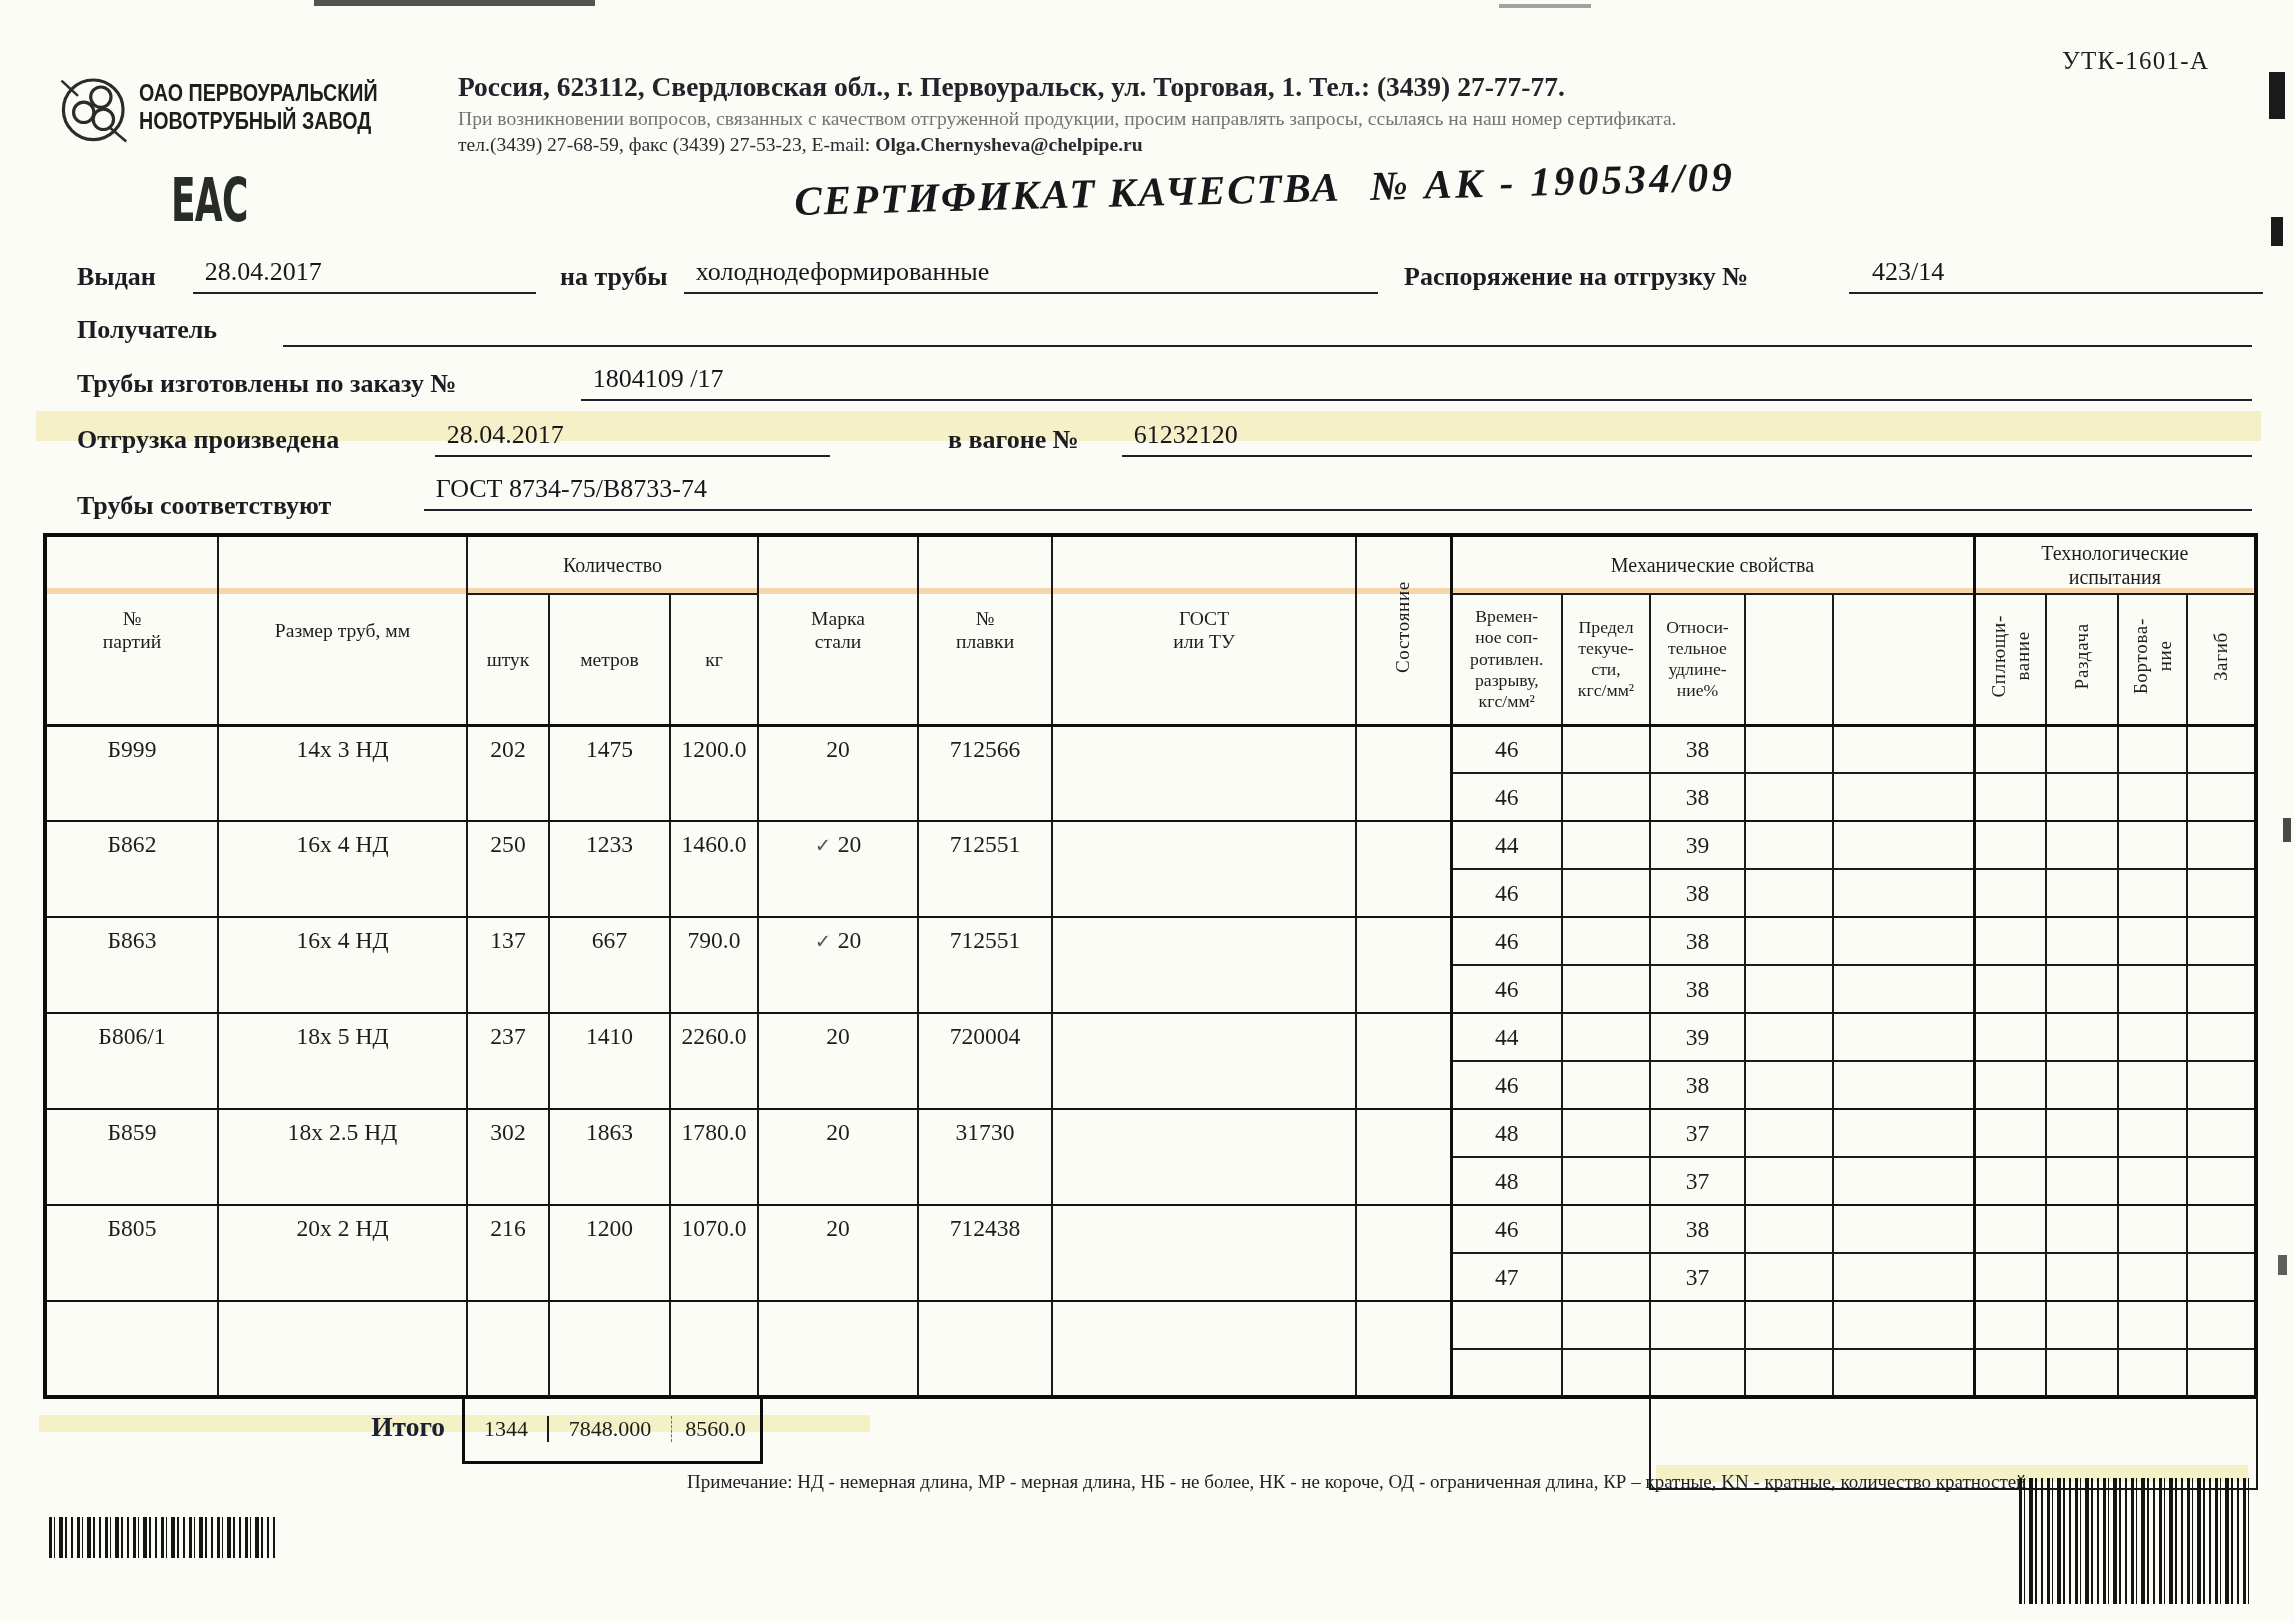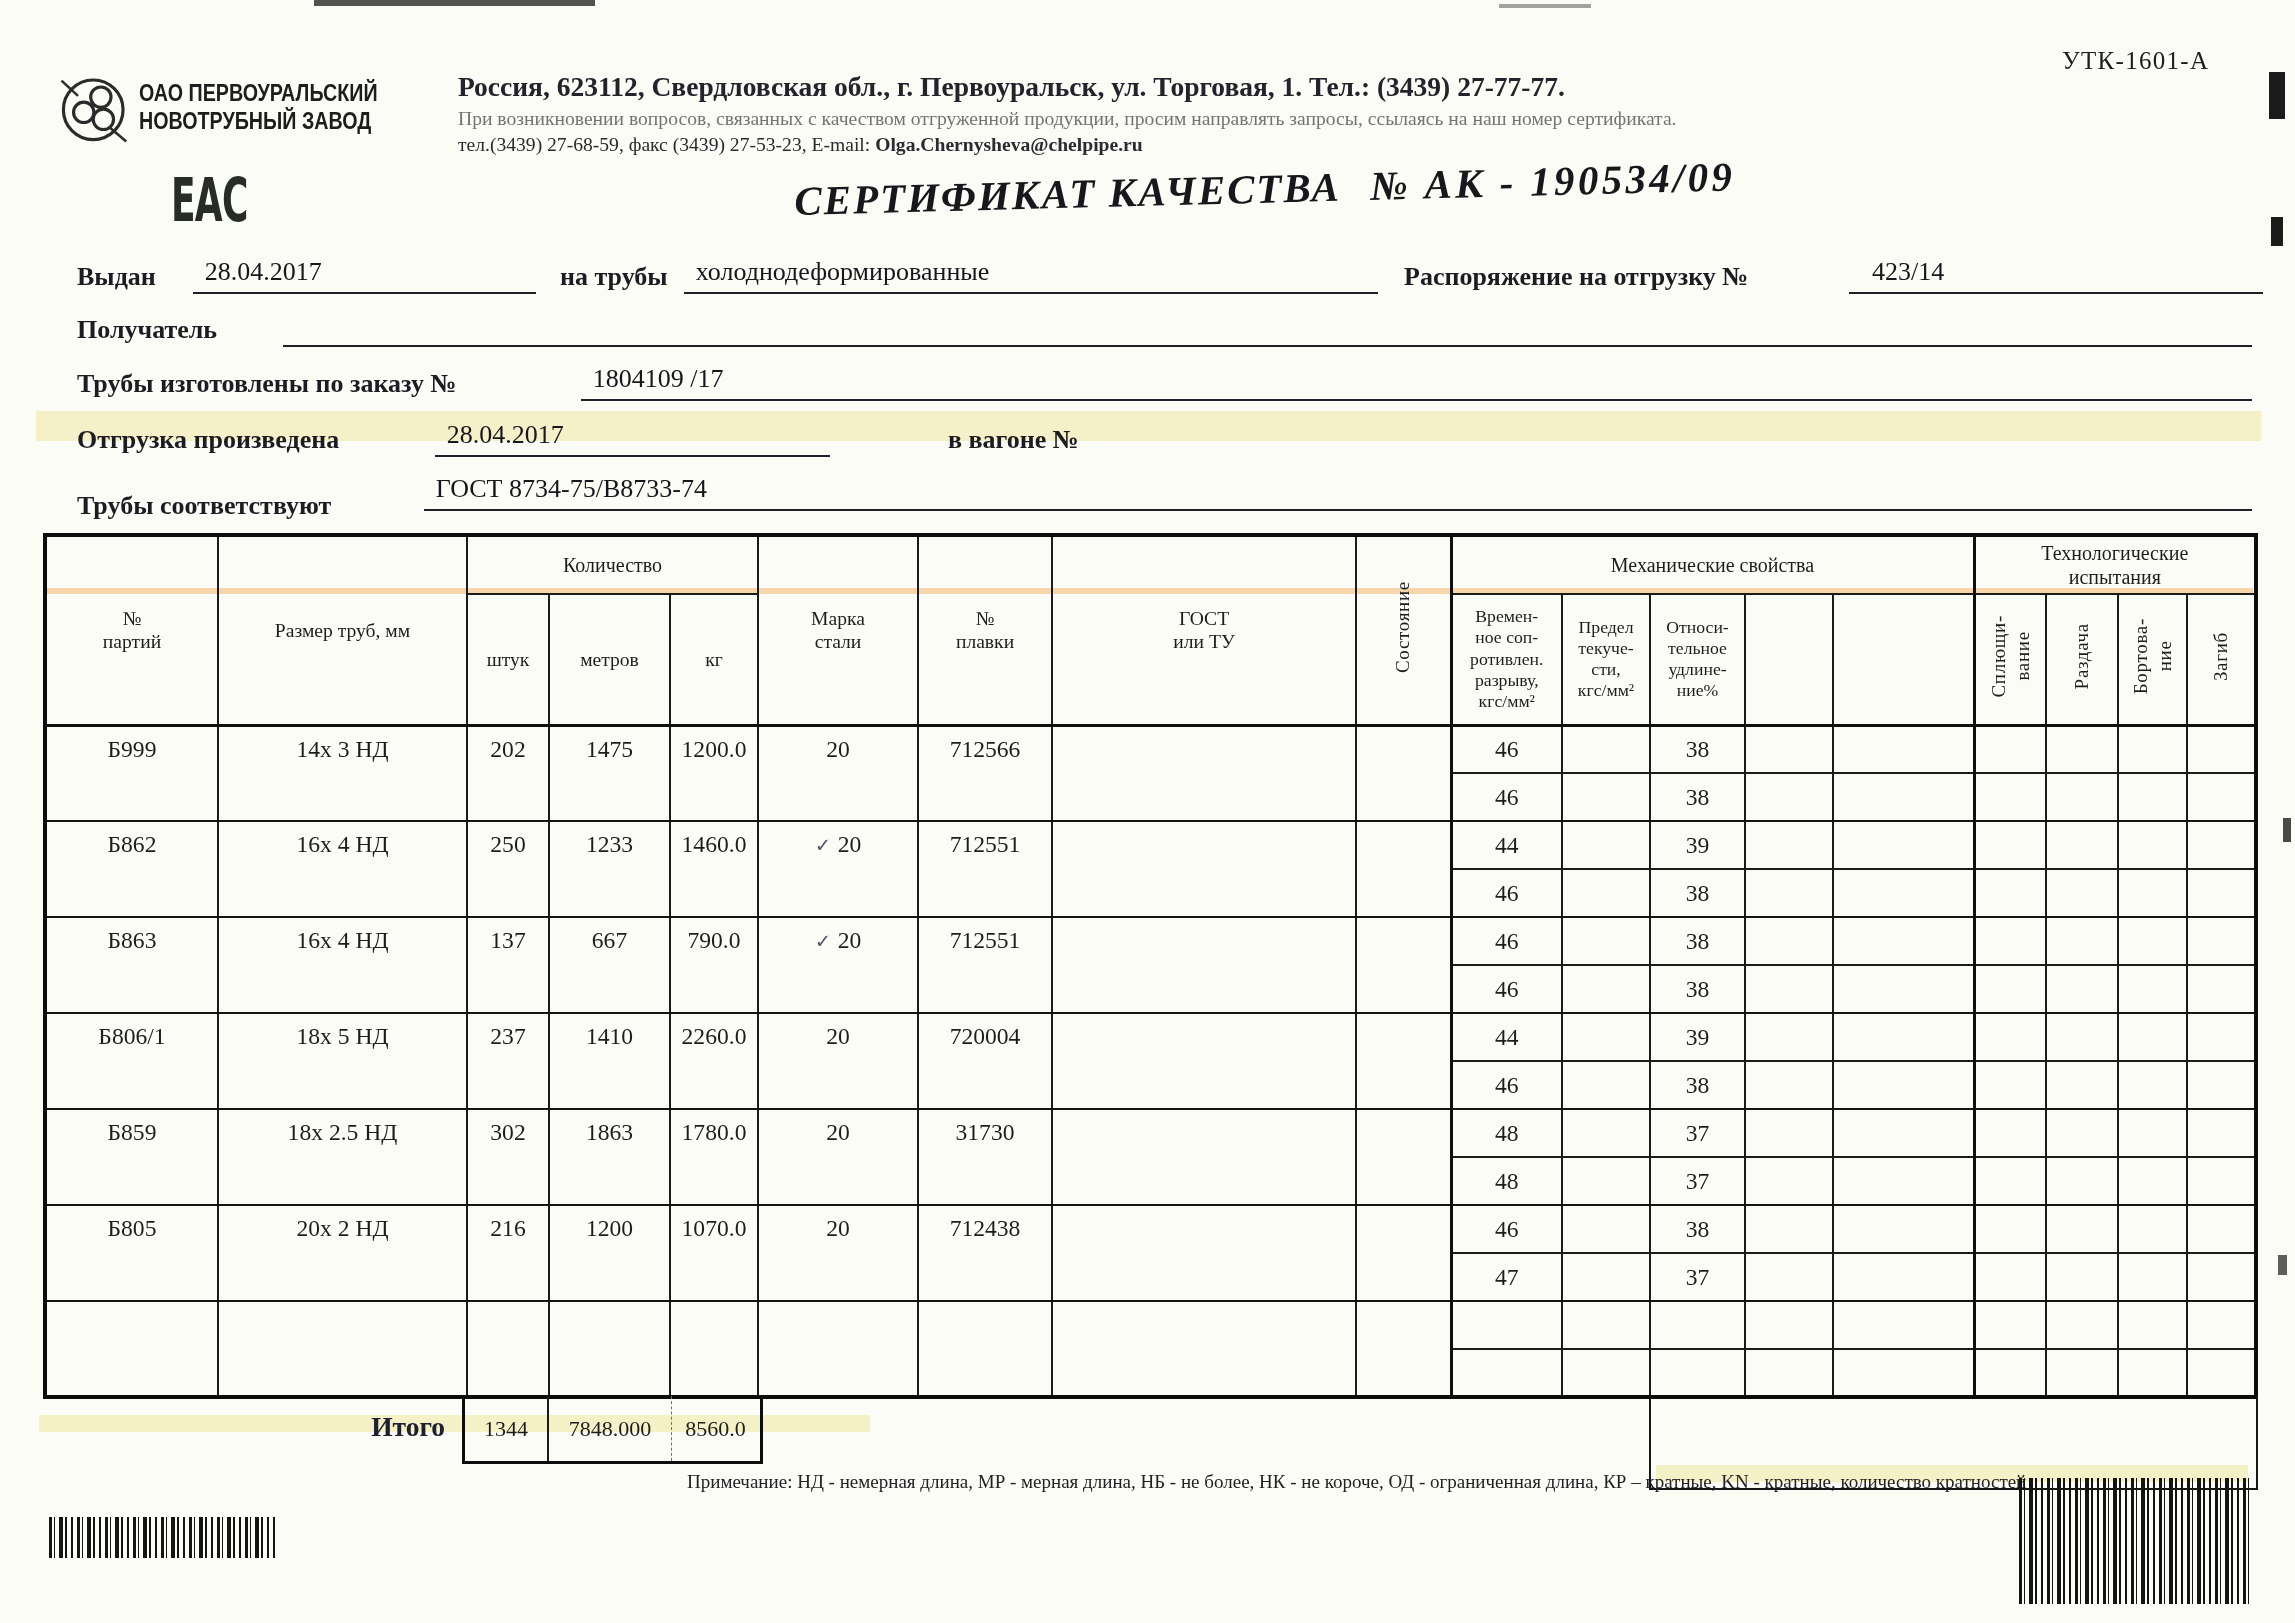--- a/index.html
+++ b/index.html
@@ -68,21 +68,21 @@
   .vert {
     display:inline-block; writing-mode:vertical-rl; transform:rotate(180deg);
     font-size:19px; letter-spacing:0.7px; line-height:1.25; white-space:pre-line;
   }
   .tick { color:#5a5a66; font-size:19.6px; padding-right:6.5px; }
   
   .total-label { position:absolute; left:209px; top:1411px; width:236px; text-align:right;
     font-size:27.5px; font-weight:bold; color:#1c2030; }
   .total-box {
     position:absolute; left:462px; top:1396px; width:295px; height:65px;
-    border:3.9px solid #0c0c0c; border-top:none; display:flex;
+    border:3.9px solid #0c0c0c; border-top:none; display:flex;align-items:center;
   }
   .total-cell { font-size:22px; display:flex; align-items:center; justify-content:center; }
   .tc1 { width:82px; }
   .tc2 { width:122px; border-left:2px solid #1b1b1b; }
   .tc3 { width:87px; border-left:1.3px dashed #6f6f6f; }
   .step-box {
     position:absolute; left:1649px; top:1396px; width:605px; height:92px;
     border:2.6px solid #161616; border-top:none;
   }
   .note { position:absolute; left:687px; top:1471px; font-size:19px; color:#222226; }
@@ -147,20 +147,21 @@
 
   <span class="lbl" style="left:77px;top:315px;">Получатель</span>
   <span class="val" style="left:283px;top:310px;width:1957px;"></span>
 
   <span class="lbl" style="left:77px;top:369px;">Трубы изготовлены по заказу №</span>
   <span class="val" style="left:581px;top:364px;width:1659px;">1804109  /17</span>
 
   <span class="lbl" style="left:77px;top:425px;">Отгрузка произведена</span>
   <span class="val" style="left:435px;top:420px;width:383px;">28.04.2017</span>
   <span class="lbl" style="left:948px;top:425px;">в вагоне №</span>
+  <span class="val" style="left:1122px;top:420px;width:1118px;">61232120</span>
 
   <span class="lbl" style="left:77px;top:479px;margin-top:12px;">Трубы соответствуют</span>
   <span class="val" style="left:424px;top:474px;width:1816px;">ГОСТ 8734-75/В8733-74</span>
 
   <table class="cert-table">
     <colgroup>
       <col style="width:173px">
         <col style="width:249px">
         <col style="width:82px">
         <col style="width:121px">

